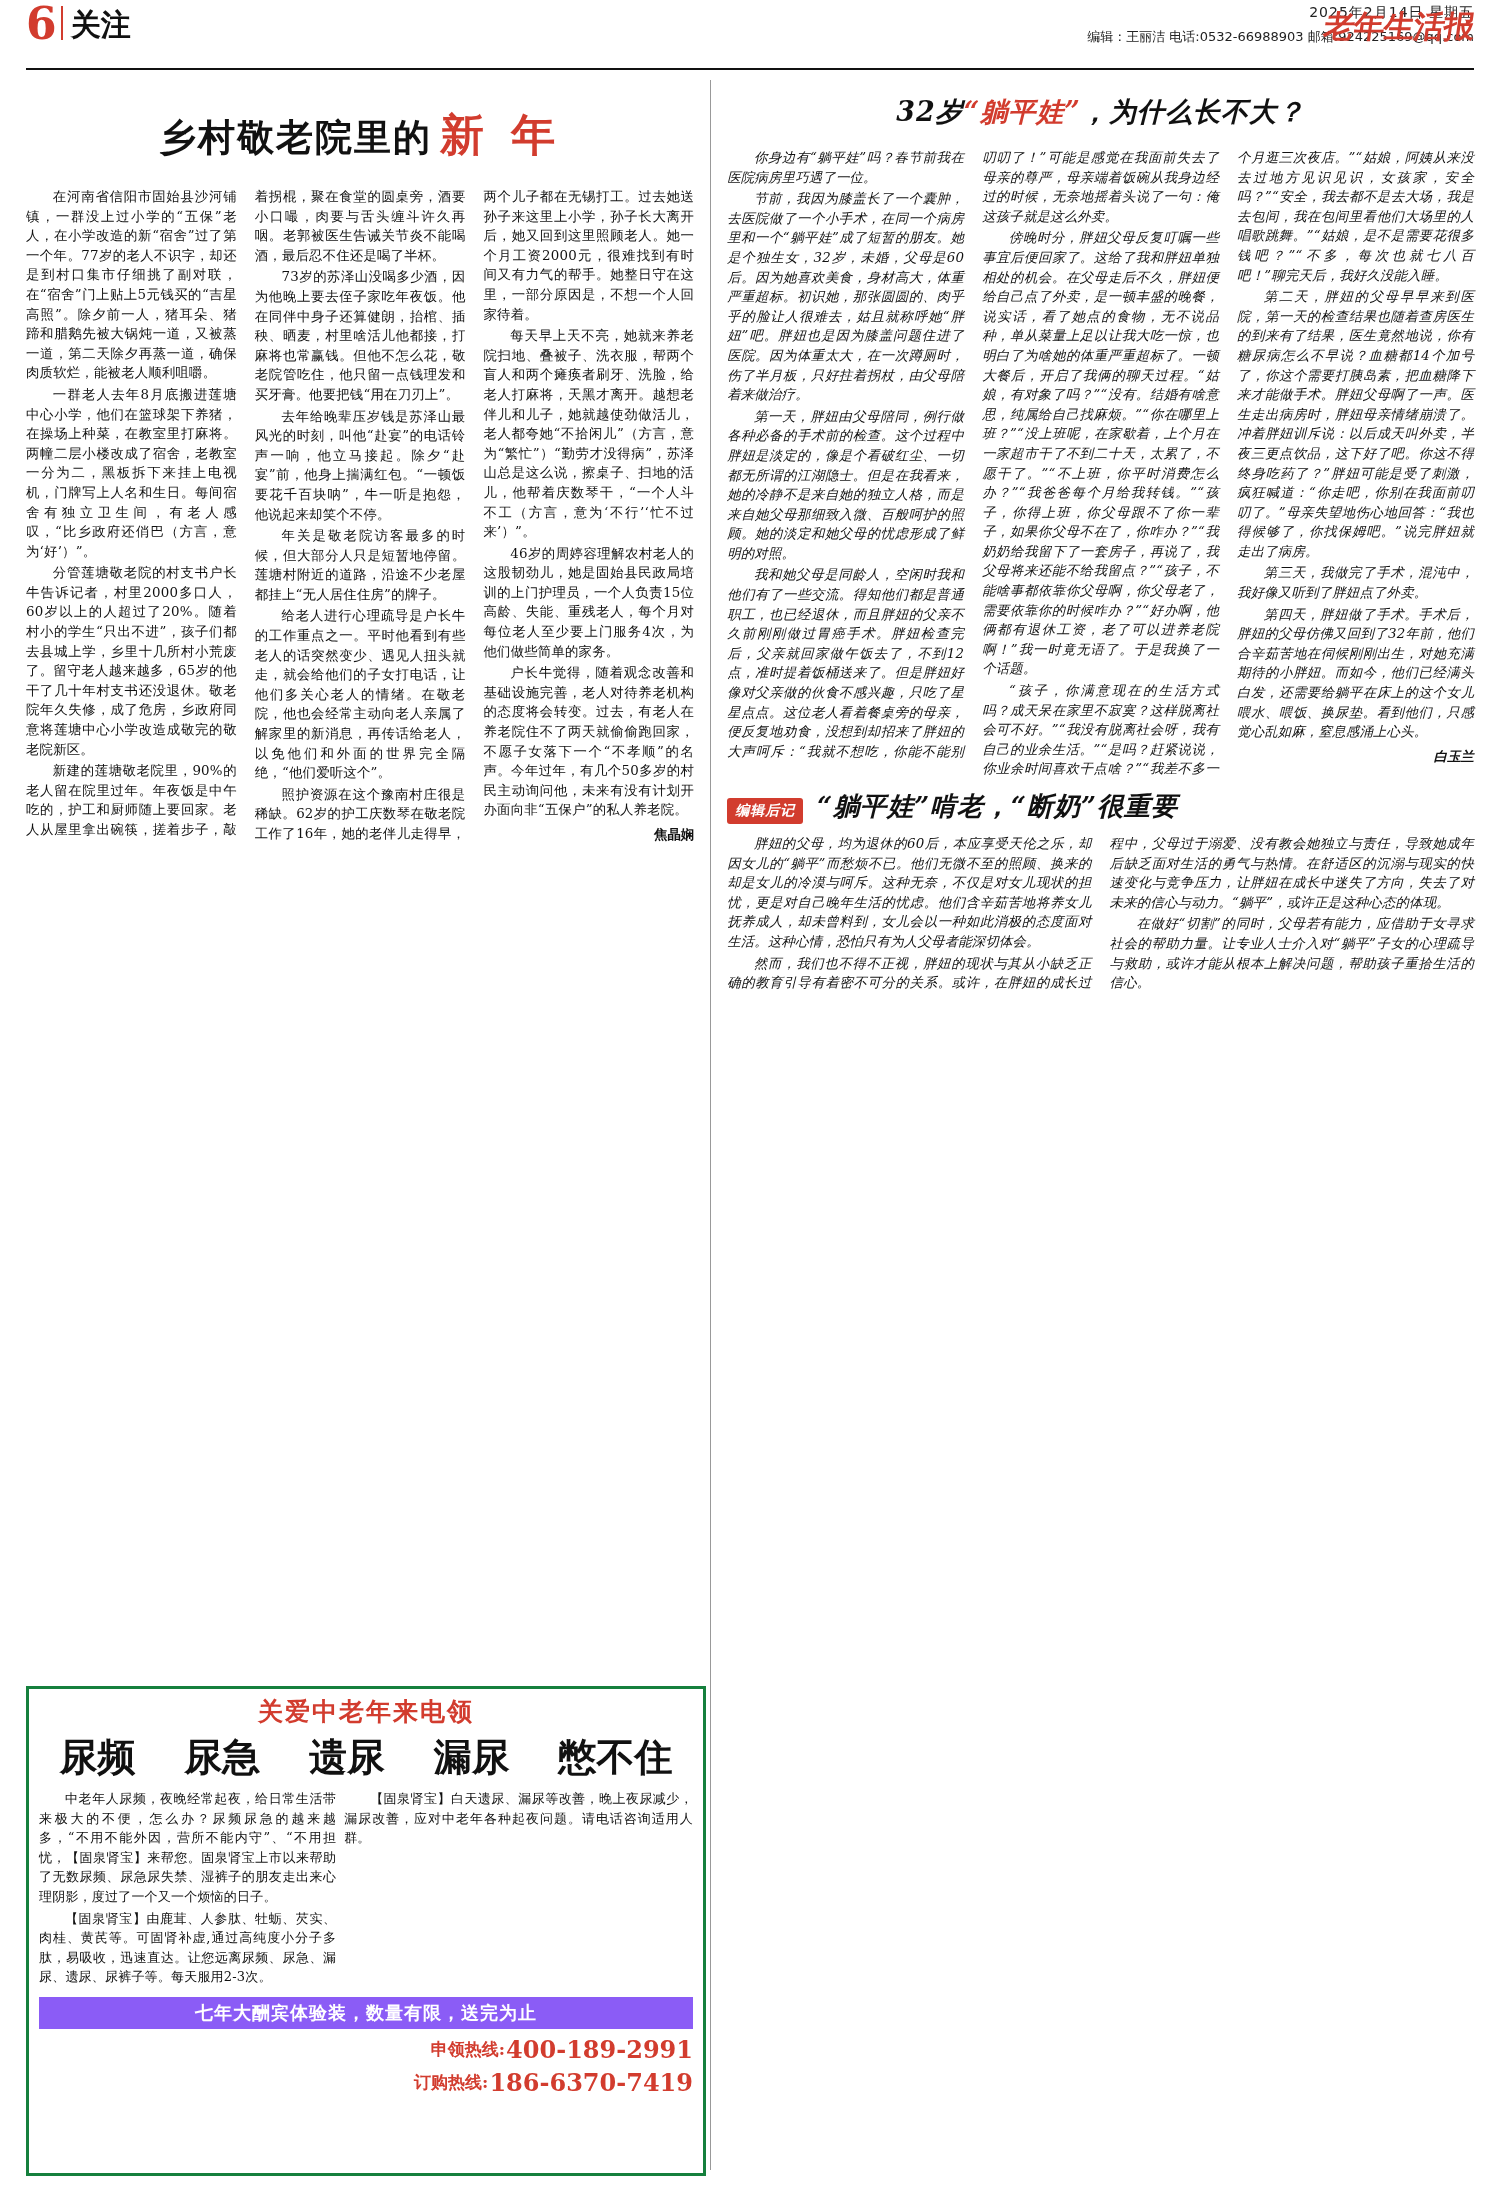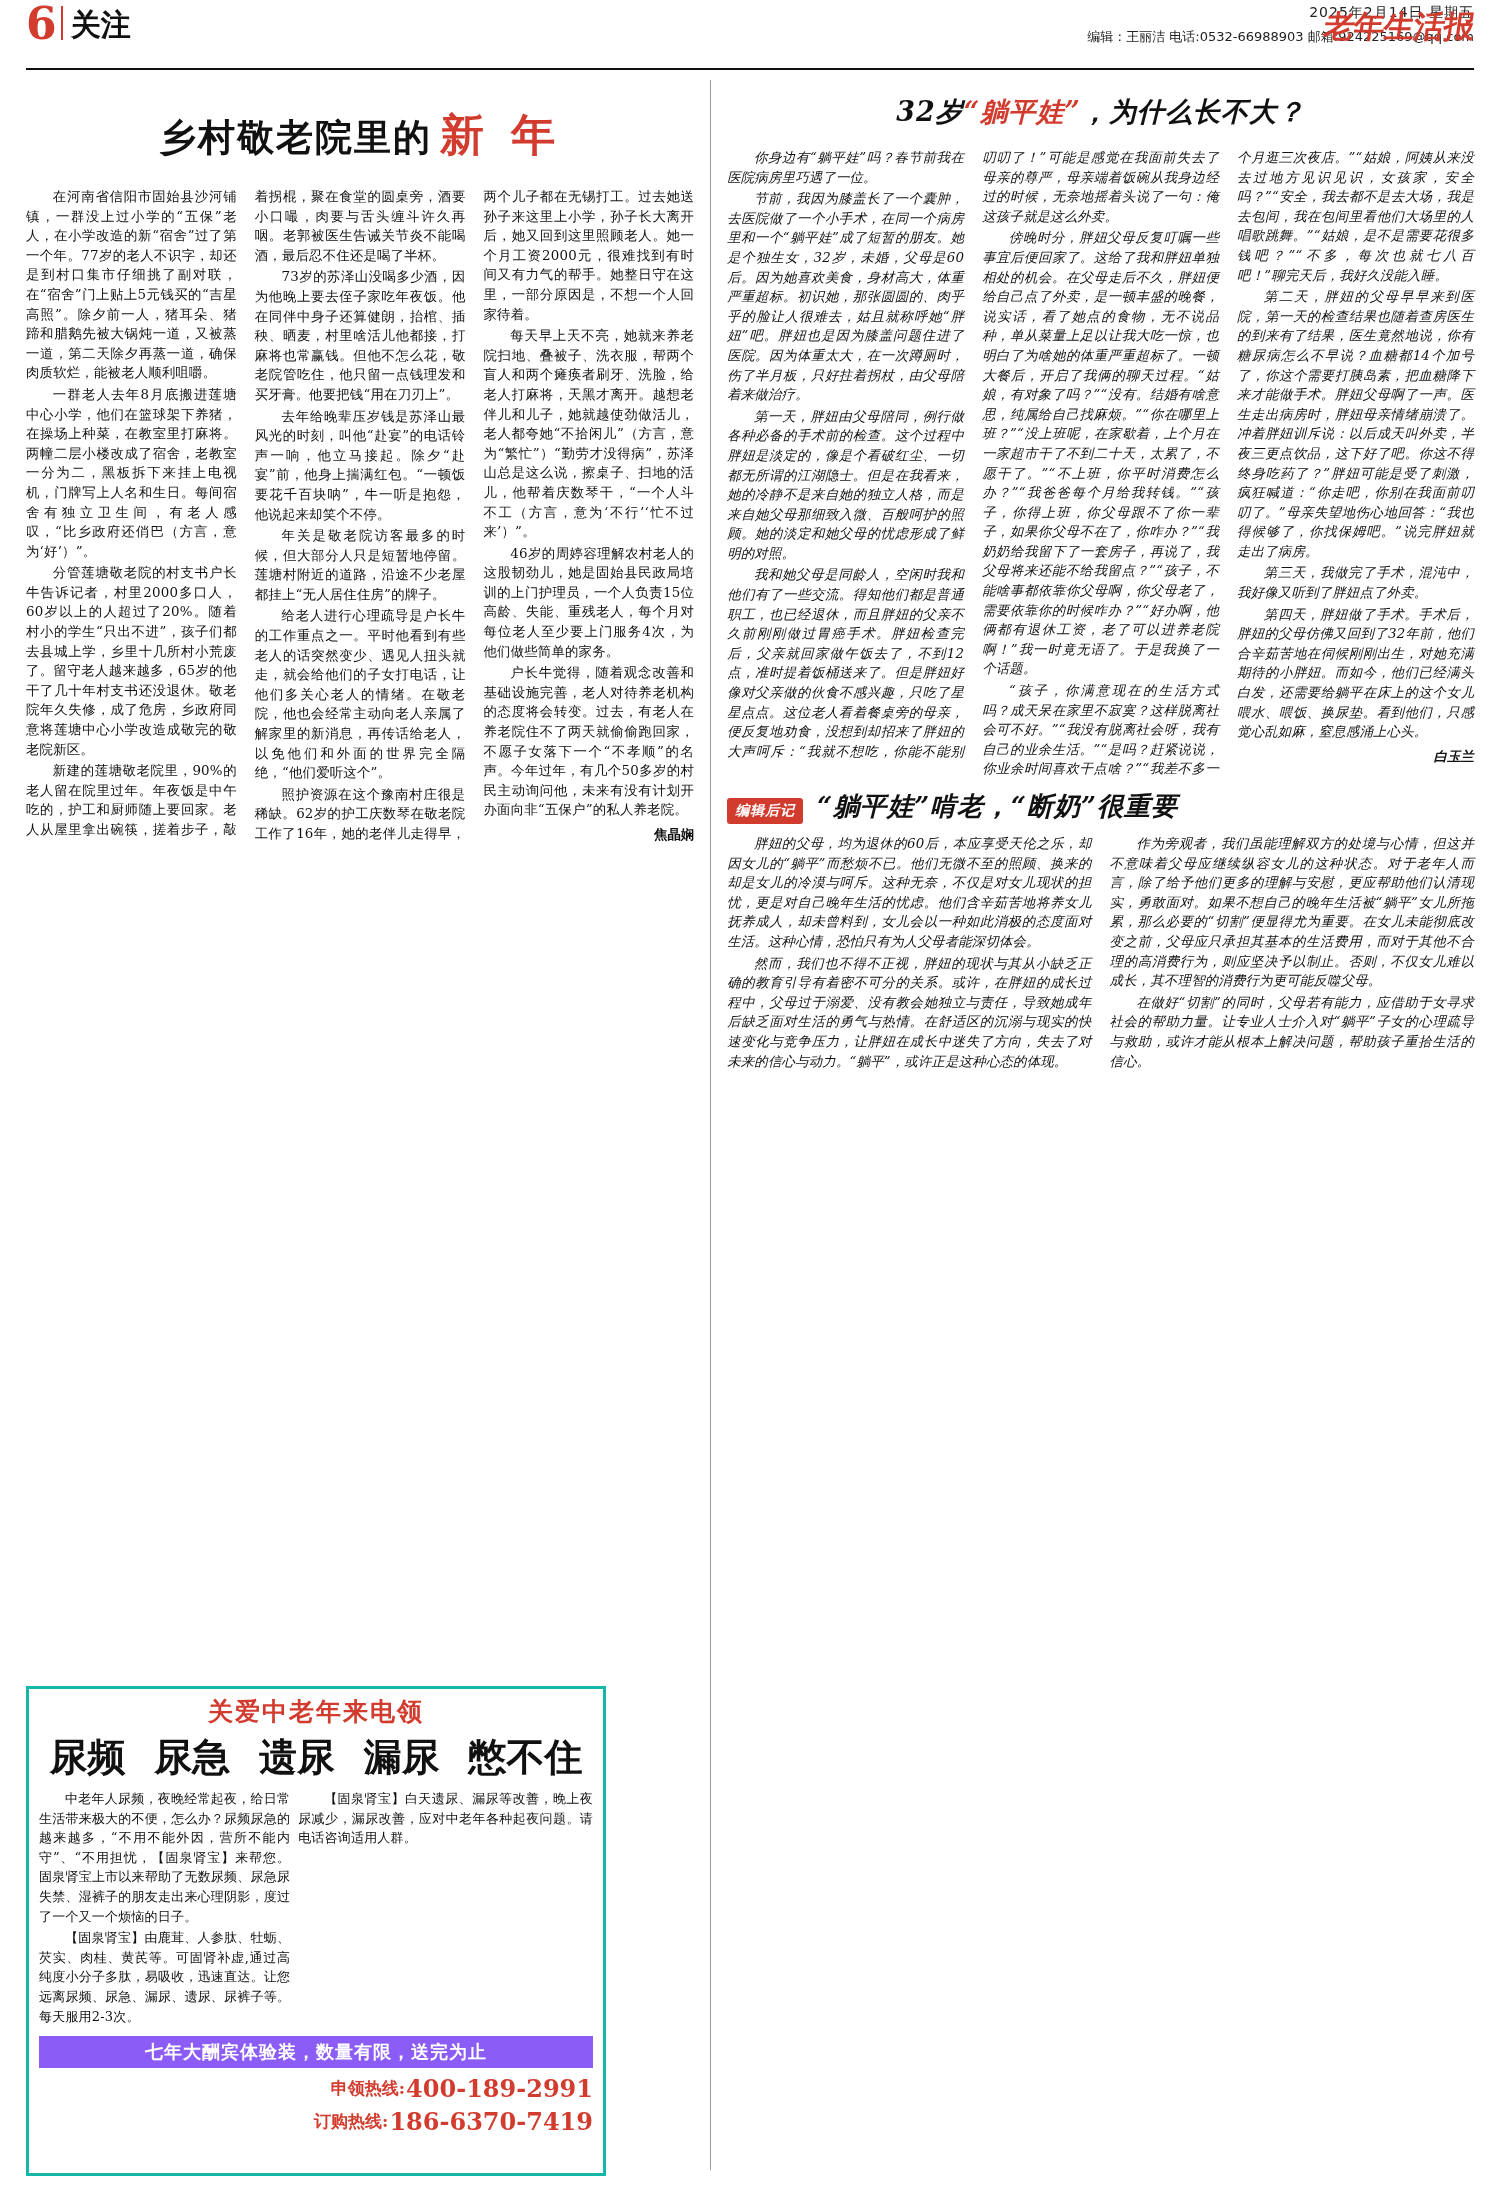--- a/index.html
+++ b/index.html
@@ -84,22 +84,22 @@
     letter-spacing:1px; white-space:nowrap;
   }
   .ednote-title {
     font-family:"DejaVu Serif", serif; font-size:26px; font-weight:bold;
     margin-left:14px; letter-spacing:1px;
   }
 
   
   .ad {
     position:absolute; left:26px; bottom:18px;
-    width:580px; height:490px;
-    border:3px solid #14b8a6;
+    width:680px; height:490px;
+    border:3px solid #15803d;
     box-sizing:border-box;
     background:#fff;
     overflow:hidden;
   }
   .ad-top {
     text-align:center; color:#d23c2e;
     font-family:"DejaVu Serif", serif; font-weight:bold;
     font-size:25px; letter-spacing:2px; padding:6px 0 2px 0;
   }
   .ad-symptoms {
@@ -191,21 +191,20 @@
       </div>
 
       <div class="ednote-row">
         <span class="ednote-badge">编辑后记</span>
         <span class="ednote-title">“躺平娃”啃老，“断奶”很重要</span>
       </div>
 
       <div class="txtcols2">
         <p class="bt">胖妞的父母，均为退休的60后，本应享受天伦之乐，却因女儿的“躺平”而愁烦不已。他们无微不至的照顾、换来的却是女儿的冷漠与呵斥。这种无奈，不仅是对女儿现状的担忧，更是对自己晚年生活的忧虑。他们含辛茹苦地将养女儿抚养成人，却未曾料到，女儿会以一种如此消极的态度面对生活。这种心情，恐怕只有为人父母者能深切体会。</p>
         <p class="bt">然而，我们也不得不正视，胖妞的现状与其从小缺乏正确的教育引导有着密不可分的关系。或许，在胖妞的成长过程中，父母过于溺爱、没有教会她独立与责任，导致她成年后缺乏面对生活的勇气与热情。在舒适区的沉溺与现实的快速变化与竞争压力，让胖妞在成长中迷失了方向，失去了对未来的信心与动力。“躺平”，或许正是这种心态的体现。</p>
-        <p class="bt">作为旁观者，我们虽能理解双方的处境与心情，但这并不意味着父母应继续纵容女儿的这种状态。对于老年人而言，除了给予他们更多的理解与安慰，更应帮助他们认清现实，勇敢面对。如果不想自己的晚年生活被“躺平”女儿所拖累，那么必要的“切割”便显得尤为重要。在女儿未能彻底改变之前，父母应只承担其基本的生活费用，而对于其他不合理的高消费行为，则应坚决予以制止。否则，不仅女儿难以成长，其不理智的消费行为更可能反噬父母。</p>
         <p class="bt">在做好“切割”的同时，父母若有能力，应借助于女寻求社会的帮助力量。让专业人士介入对“躺平”子女的心理疏导与救助，或许才能从根本上解决问题，帮助孩子重拾生活的信心。</p>
       </div>
     </div>
   </div>
 
   <div class="ad">
     <div class="ad-top">关爱中老年来电领</div>
     <div class="ad-symptoms">
       <span>尿频</span>
       <span>尿急</span>

